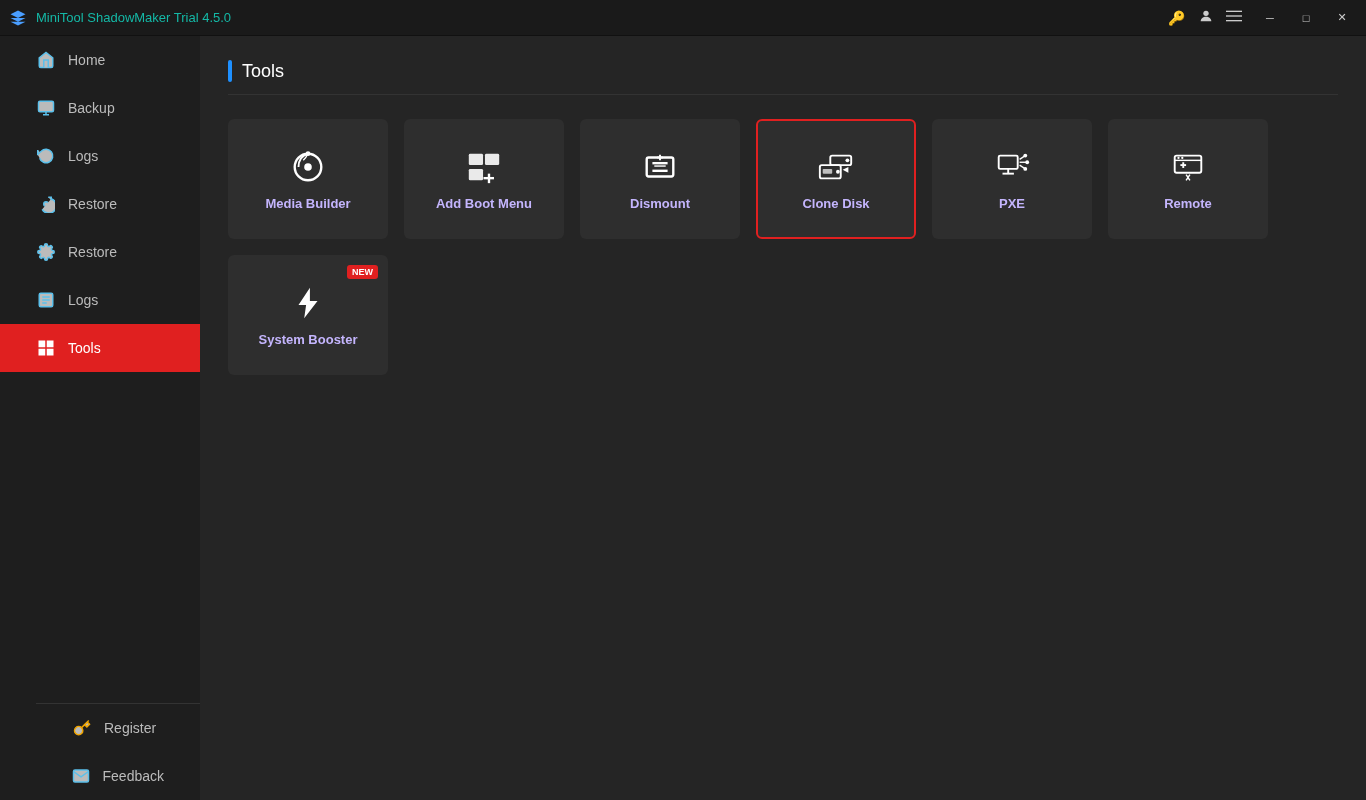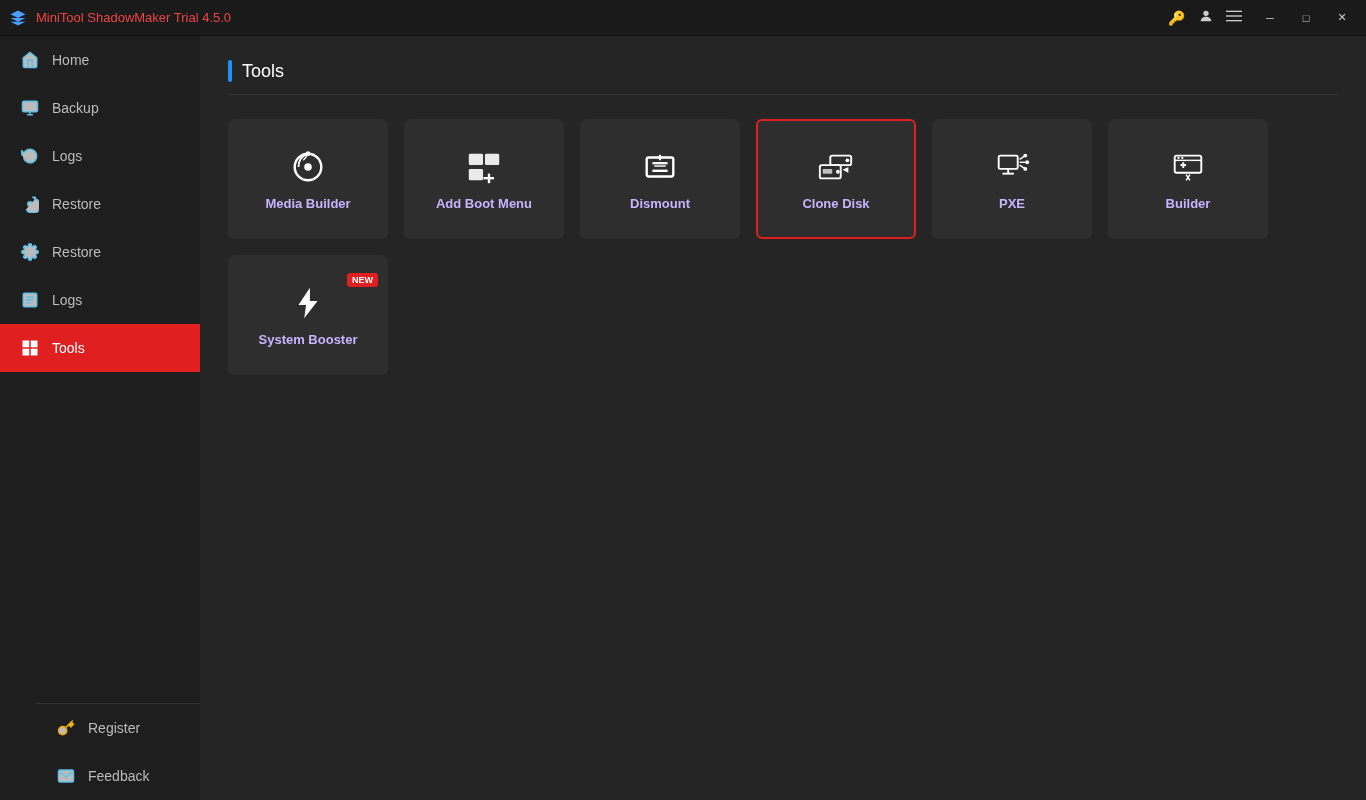--- a/index.html
+++ b/index.html
@@ -29,21 +29,21 @@
       height: 20px;
       margin-right: 8px;
       display: flex;
       align-items: center;
       justify-content: center;
       color: #4a9eff;
       font-size: 14px;
     }
     #titlebar .app-title {
       font-size: 13px;
-      color: #ef4444;
+      color: #14b8a6;
       flex: 1;
     }
     #titlebar .window-controls {
       display: flex;
       gap: 4px;
       align-items: center;
     }
     #titlebar .wc-btn {
       width: 32px;
       height: 28px;
@@ -79,21 +79,21 @@
     #sidebar {
       width: 200px;
       background: #1e1e1e;
       display: flex;
       flex-direction: column;
       flex-shrink: 0;
     }
     .nav-item {
       display: flex;
       align-items: center;
-      padding: 14px 20px;
+      padding: 14px 36px;
       cursor: pointer;
       font-size: 14px;
       color: #bbb;
       gap: 12px;
     }
     .nav-item.active {
       background: #e02020;
       color: #fff;
     }
     .nav-item .nav-icon {
@@ -192,21 +192,20 @@
     .new-badge {
       position: absolute;
       top: 8px;
       right: 8px;
       background: #e02020;
       color: #fff;
       font-size: 9px;
       padding: 2px 5px;
       border-radius: 3px;
       font-weight: bold;
-      margin-top: 8px;
     }
   </style>
 </head>
 <body>
 
 <div id="titlebar">
   <div class="app-logo">
     <svg width="18" height="18" viewBox="0 0 24 24" fill="#4a9eff">
       <path d="M12 2L2 7l10 5 10-5-10-5zM2 17l10 5 10-5M2 12l10 5 10-5"></path>
     </svg>
@@ -426,21 +425,21 @@
             <rect x="6" y="8" width="28" height="18" rx="2" fill="none" stroke="white" stroke-width="2"></rect>
             <line x1="6" y1="13" x2="34" y2="13" stroke="white" stroke-width="1.5"></line>
             <circle cx="10" cy="10.5" r="1.2" fill="white"></circle>
             <circle cx="14" cy="10.5" r="1.2" fill="white"></circle>
             <line x1="12" y1="18" x2="18" y2="18" stroke="white" stroke-width="2"></line>
             <line x1="15" y1="15" x2="15" y2="21" stroke="white" stroke-width="2"></line>
             <line x1="22" y1="28" x2="18" y2="34" stroke="white" stroke-width="1.5"></line>
             <line x1="18" y1="28" x2="22" y2="34" stroke="white" stroke-width="1.5"></line>
           </svg>
         </div>
-        <span class="tool-label">Builder</span>
+        <span class="tool-label">Remote</span>
       </div>
 
       <div class="tool-card">
         <span class="new-badge">NEW</span>
         <div class="tool-icon">
           <svg viewBox="0 0 40 40" fill="white" width="40" height="40">
 
             <path d="M22 4 L10 22 L18 22 L16 36 L30 18 L22 18 Z" fill="white" stroke="none"></path>
           </svg>
         </div>

